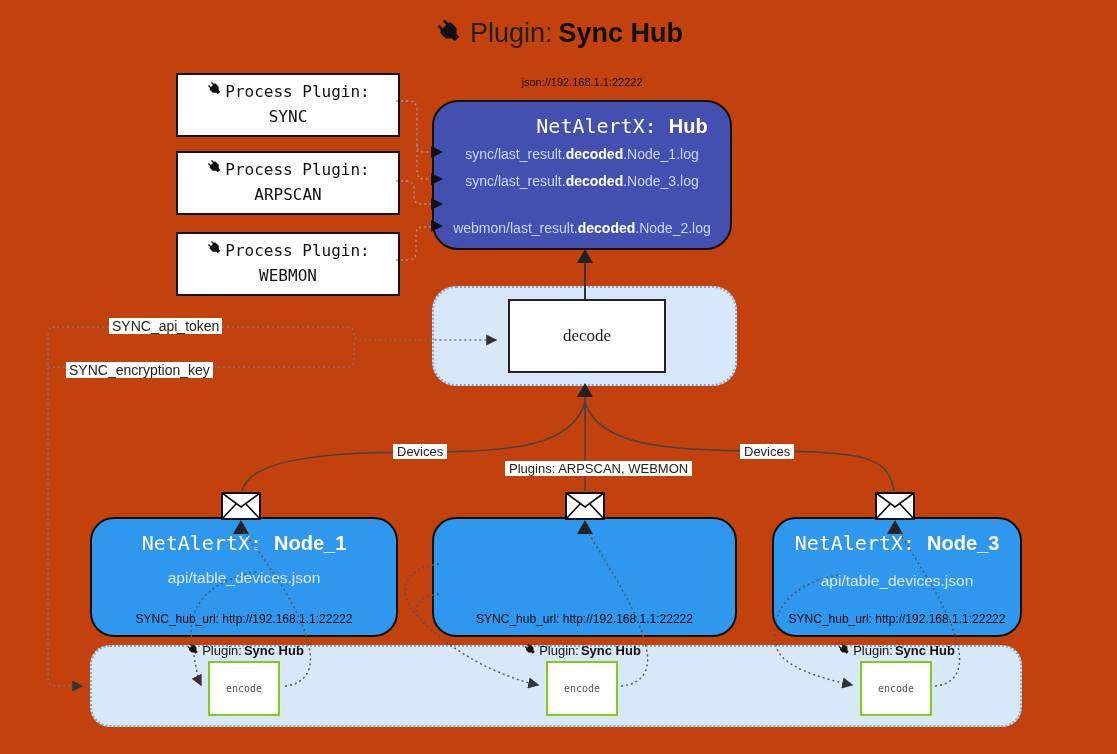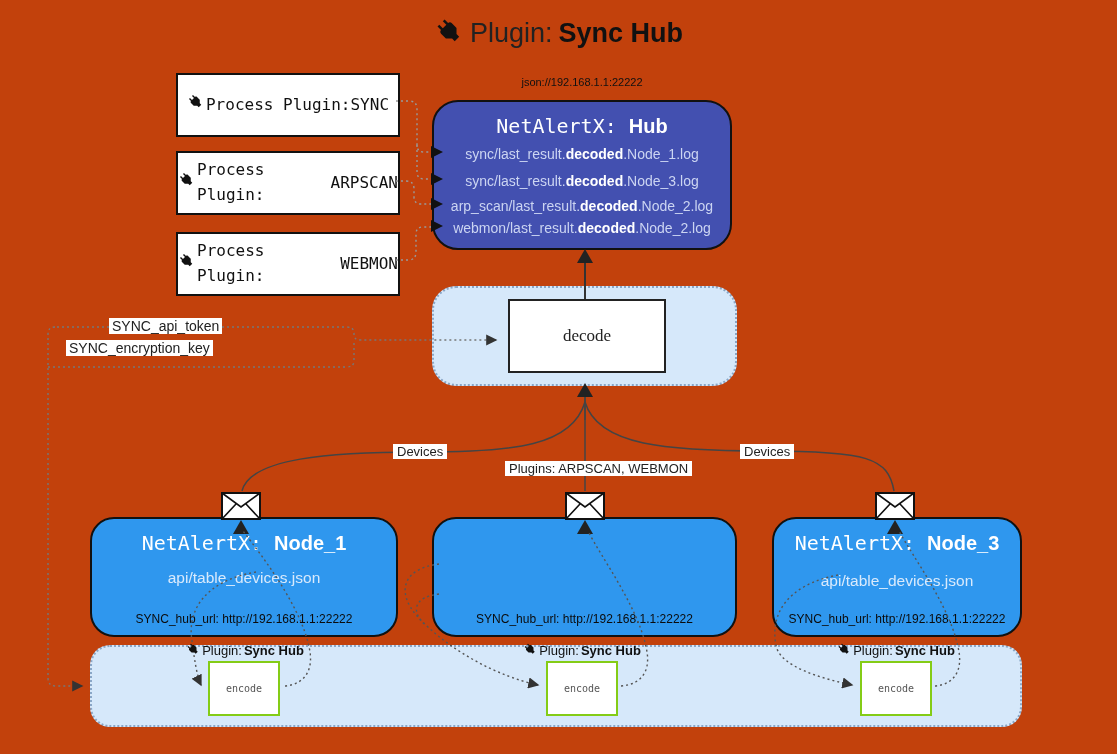--- a/index.html
+++ b/index.html
@@ -5,28 +5,28 @@
   html,body{margin:0;padding:0;background:#fff;}
   #canvas{position:relative;width:1117px;height:754px;background:#c2410c;overflow:hidden;
           font-family:"Liberation Sans",sans-serif;color:#1a1a1a;}
   .abs{position:absolute;}
   
   #title{left:0;top:16px;width:1117px;display:flex;justify-content:center;align-items:center;gap:6px;z-index:2;}
   #title .t-prefix{font-size:27px;font-weight:400;color:#222;}
   #title .t-name{font-size:27px;font-weight:700;color:#111;}
   
   .proc-box{left:176px;width:220px;height:60px;background:#fff;border:2px solid #111;z-index:2;
-            display:flex;flex-direction:row;justify-content:center;align-items:center;
+            display:flex;flex-direction:column;justify-content:center;align-items:center;
             font-family:"DejaVu Sans Mono",monospace;font-size:16px;color:#111;line-height:1.55;}
   .proc-line1{display:flex;align-items:center;gap:2px;}
   
   #hub-url{left:432px;top:76px;width:300px;text-align:center;font-size:11px;color:#111;z-index:2;}
   #hub{left:432px;top:100px;width:300px;height:150px;background:#4350b0;border:2px solid #111;
        border-radius:26px;z-index:2;box-sizing:border-box;}
-  .hub-title{position:absolute;left:0;top:12px;width:100%;text-align:center;color:#fff;}
+  .hub-title{position:absolute;left:0;top:12px;width:100%;text-align:center;color:#fff;padding-left:40px;}
   .mono-prefix{font-family:"DejaVu Sans Mono",monospace;font-size:20px;}
   .bold-name{font-family:"Liberation Sans",sans-serif;font-size:20px;font-weight:700;}
   .hub-line{position:absolute;left:0;width:100%;text-align:center;font-size:14px;color:#ccd5f2;white-space:nowrap;}
   .hub-line b{color:#fff;font-weight:700;}
   
   .panel{background:#d6e8fa;border:2px dotted #8aa6c6;box-sizing:border-box;z-index:1;}
   #decode-panel{left:432px;top:286px;width:305px;height:100px;border-radius:24px;}
   #decode-box{left:508px;top:299px;width:158px;height:74px;background:#fff;border:2px solid #222;
               box-sizing:border-box;display:flex;align-items:center;justify-content:center;
               font-family:Liberation Serif, serif;font-size:17px;color:#222;z-index:3;}
@@ -160,29 +160,28 @@
     <div>WEBMON</div>
   </div>
 
   <div id="hub-url" class="abs">json://192.168.1.1:22222</div>
   <div id="hub" class="abs">
     <div class="hub-title">
       <span class="mono-prefix">NetAlertX: </span><span class="bold-name">Hub</span>
     </div>
     <div class="hub-line" style="top:44px;"><span>sync/last_result.</span><b>decoded</b><span>.Node_1.log</span></div>
     <div class="hub-line" style="top:71px;"><span>sync/last_result.</span><b>decoded</b><span>.Node_3.log</span></div>
-    <div class="hub-line" style="top:96px;"><span>arp_scan/last_result.</span><b>decoded</b><span>.Node_2.log</span></div>
     <div class="hub-line" style="top:118px;"><span>webmon/last_result.</span><b>decoded</b><span>.Node_2.log</span></div>
   </div>
 
   <div id="decode-panel" class="abs panel"></div>
   <div id="decode-box" class="abs">decode</div>
 
   <div class="abs tok-label" style="left:103px;top:318px;margin-left:6px;">SYNC_api_token</div>
-  <div class="abs tok-label" style="left:66px;top:340px;">SYNC_encryption_key</div>
+  <div class="abs tok-label" style="left:66px;top:362px;">SYNC_encryption_key</div>
 
   <div class="abs flabel" style="left:393px;top:444px;">Devices</div>
   <div class="abs flabel" style="left:505px;top:461px;">Plugins: ARPSCAN, WEBMON</div>
   <div class="abs flabel" style="left:740px;top:444px;">Devices</div>
 
   <div class="abs envelope" style="left:221px;">
     <svg width="40" height="28" viewBox="0 0 40 28">
         <rect x="1" y="1" width="38" height="26" fill="#fff" stroke="#111" stroke-width="2"></rect>
         <path d="M1,1 L20,15 L39,1 M1,27 L15,12 M39,27 L25,12" fill="none" stroke="#111" stroke-width="1.6"></path>
       </svg>

